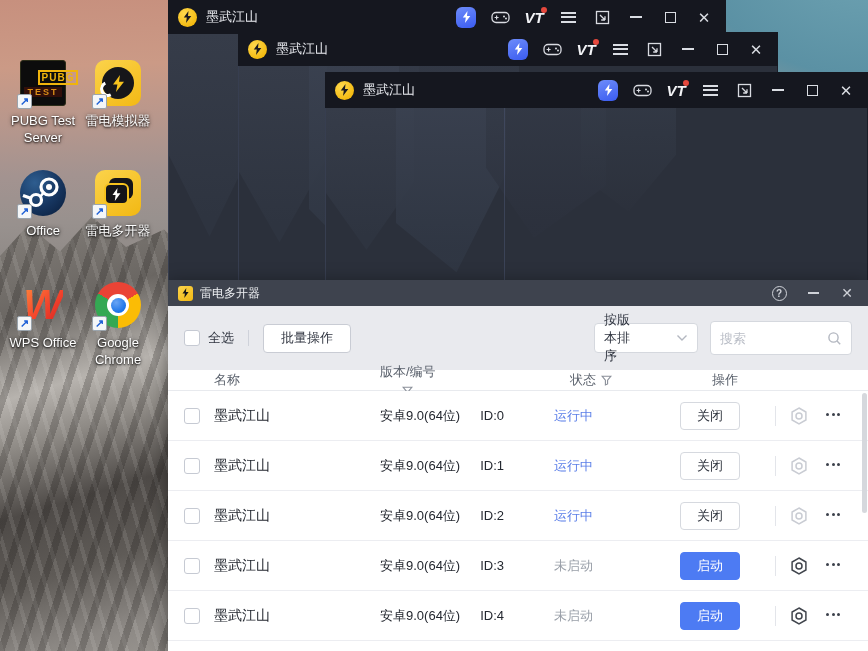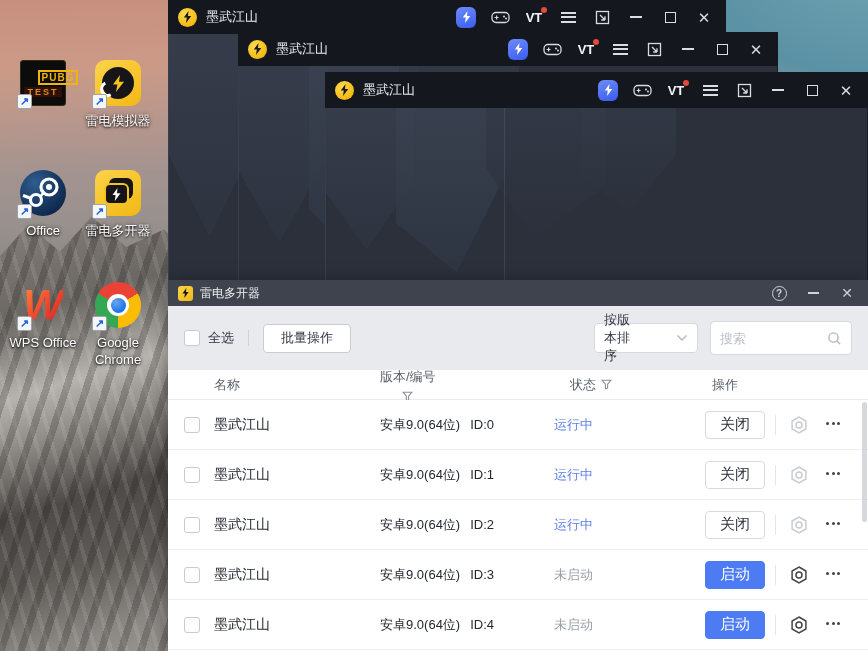--- a/index.html
+++ b/index.html
@@ -59,21 +59,21 @@
   
   .ewin { position:absolute; }
   .etitle { height:34px; background:#15171f; display:flex; align-items:center; padding:0 12px 0 10px; gap:0; }
   .etitle .logo { width:19px; height:19px; border-radius:50%; background:radial-gradient(circle at 35% 30%, #ffd94e, #f3b90f 75%);
     display:flex; align-items:center; justify-content:center; flex:0 0 auto; }
   .etitle .ttext { color:#e8eaef; font-size:13px; margin-left:9px; white-space:nowrap; }
   .etitle .spacer { flex:1; }
   .ctrl { display:flex; align-items:center; justify-content:center; width:20px; height:22px; margin-left:14px; cursor:pointer; flex:0 0 auto; position:relative; }
   .boost-badge { width:21px; height:21px; border-radius:6px; background:linear-gradient(160deg,#6d8cfa,#3a5bf0);
     display:flex; align-items:center; justify-content:center; }
-  .vt-txt { color:#f2f3f6; font-size:13px; font-weight:bold; letter-spacing:0; }
+  .vt-txt { color:#f2f3f6; font-size:15px; font-weight:bold; font-style:italic; letter-spacing:0; }
   .red-dot { position:absolute; top:1px; right:-3px; width:6px; height:6px; border-radius:50%; background:#e5483d; }
   .bars { width:15px; height:11px; border-top:2px solid #dadde3; border-bottom:2px solid #dadde3; position:relative; }
   .bars::after { content:""; position:absolute; left:0; top:2.5px; width:100%; height:2px; background:#dadde3; }
   .mini-bar { width:12px; height:2px; background:#dadde3; }
   .max-box { width:11px; height:11px; border:1.6px solid #dadde3; }
   .close-x { color:#dadde3; font-size:15px; line-height:1; }
   .ebody { position:relative; height:calc(100% - 34px); background:#2b303b; overflow:hidden;
     border-left:1px solid rgba(70,80,105,.45); border-right:1px solid rgba(15,18,26,.6); }
   .shard { position:absolute; top:0; }
   .s1 { left:0; width:88px; height:82%; background:linear-gradient(180deg,#363c49,#2e3440 90%);
@@ -107,38 +107,38 @@
     font-size:13px; color:#303540; font-family:inherit; cursor:pointer; }
   .tb-spacer { flex:1; }
   .sortbox { width:104px; height:30px; background:#fff; border:1px solid #d5d8de; border-radius:4px;
     display:flex; align-items:center; padding:0 9px; cursor:pointer;gap:36px; }
   .sortbox .stext { font-size:13px; color:#303540; flex:1; }
   .searchbox { width:142px; height:30px; background:#fff; border:1px solid #d5d8de; border-radius:4px;
     display:flex; align-items:center; padding:16px 9px; margin-left:12px; }
   .searchbox input { border:0; outline:0; flex:1; min-width:0; font-size:13px; color:#303540; font-family:inherit; background:transparent; }
   .searchbox input::placeholder { color:#b9bdc6; }
 
-  .thead { height:30px; display:flex; align-items:center; background:#fff; border-bottom:1px solid #e8eaee;
+  .thead { height:21px; display:flex; align-items:center; background:#fff; border-bottom:1px solid #e8eaee;
     font-size:13px; color:#5a616c; flex:0 0 auto; }
   .th-name { margin-left:46px; }
   .th-ver { position:absolute; left:212px; display:flex; align-items:center; gap:5px;flex-direction:column; }
   .th-status { position:absolute; left:402px; display:flex; align-items:center; gap:5px; }
   .th-op { position:absolute; left:544px; }
   .thead { position:relative; }
 
   .rows { position:relative; flex:1; overflow:hidden; }
   .vrow { position:relative; height:50px; border-bottom:1px solid #ecedf1; display:flex; align-items:center; background:#fff; }
   .vrow .cbx { position:absolute; left:16px; top:17px; }
   .r-name { position:absolute; left:46px; font-size:14px; color:#23272f; }
   .r-ver { position:absolute; left:212px; font-size:13px; color:#23272f; }
-  .r-ver .rid { margin-left:10px; }
+  .r-ver .rid { margin-left:20px; }
   .r-status { position:absolute; left:386px; font-size:13px; }
   .st-run { color:#5b7fe8; }
   .st-off { color:#9aa0a9; }
-  .r-btn { position:absolute; left:537px; width:60px; height:28px; border-radius:4px; font-size:15px;
+  .r-btn { position:absolute; left:512px; width:60px; height:28px; border-radius:4px; font-size:13px;
     font-family:inherit; cursor:pointer; display:flex; align-items:center; justify-content:center; }
   .btn-outline { background:#fff; border:1px solid #d6d9df; color:#2c313b; }
   .btn-primary { background:#4d7bf3; border:1px solid #4d7bf3; color:#fff; }
   .r-div { position:absolute; left:607px; top:15px; width:1px; height:20px; background:#e3e5ea; }
   .r-gear { position:absolute; left:621px; top:15px; width:20px; height:20px; cursor:pointer; }
   .r-dots { position:absolute; left:653px; top:11px; width:24px; height:24px; display:flex; align-items:center;
     justify-content:center; gap:2.5px; cursor:pointer; }
   .r-dots i { width:3px; height:3px; border-radius:50%; background:#3c414b; }
   .scrollthumb { position:absolute; right:1px; top:2px; width:5px; height:120px; background:#d6d8dd; border-radius:3px; }
 </style>
@@ -150,20 +150,21 @@
   <div class="rocks"></div>
 
   <div class="dicon" style="left:1px; top:60px;">
     <div class="tile">
         <div class="tile-pubg">
           <span class="p1">PUBG</span>
           <span class="p2">TEST</span>
         </div>
       <span class="shortcut">↗</span>
       </div>
+    <div class="label">PUBG Test Server</div>
   </div>
   <div class="dicon" style="left:76px; top:60px;">
     <div class="tile">
         <div class="tile-ld">
         <span class="ring">
             <svg width="13" height="17" viewBox="0 0 13 17">
               <path d="M8 0 L1 9.5 H5.4 L4 17 L12 6.8 H7 Z" fill="#f6c21e"></path>
             </svg>
           </span>
         </div>

